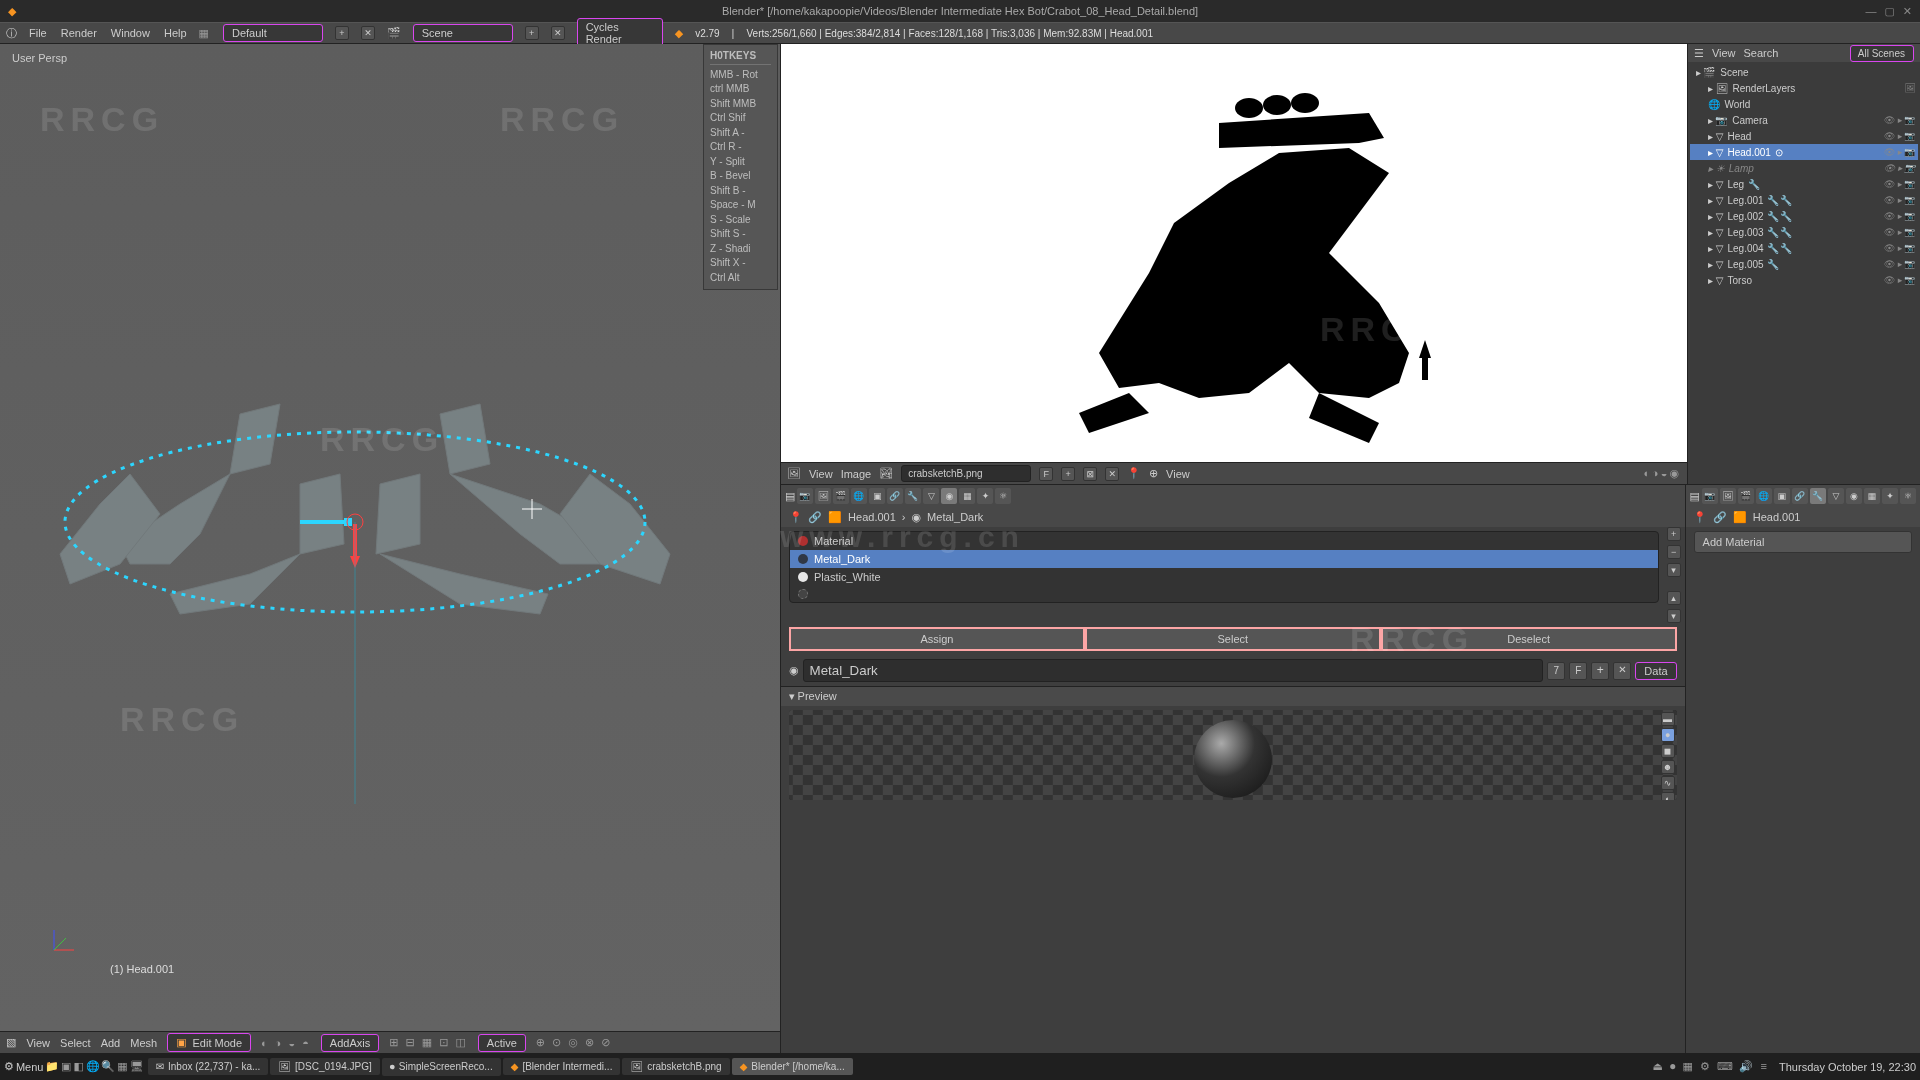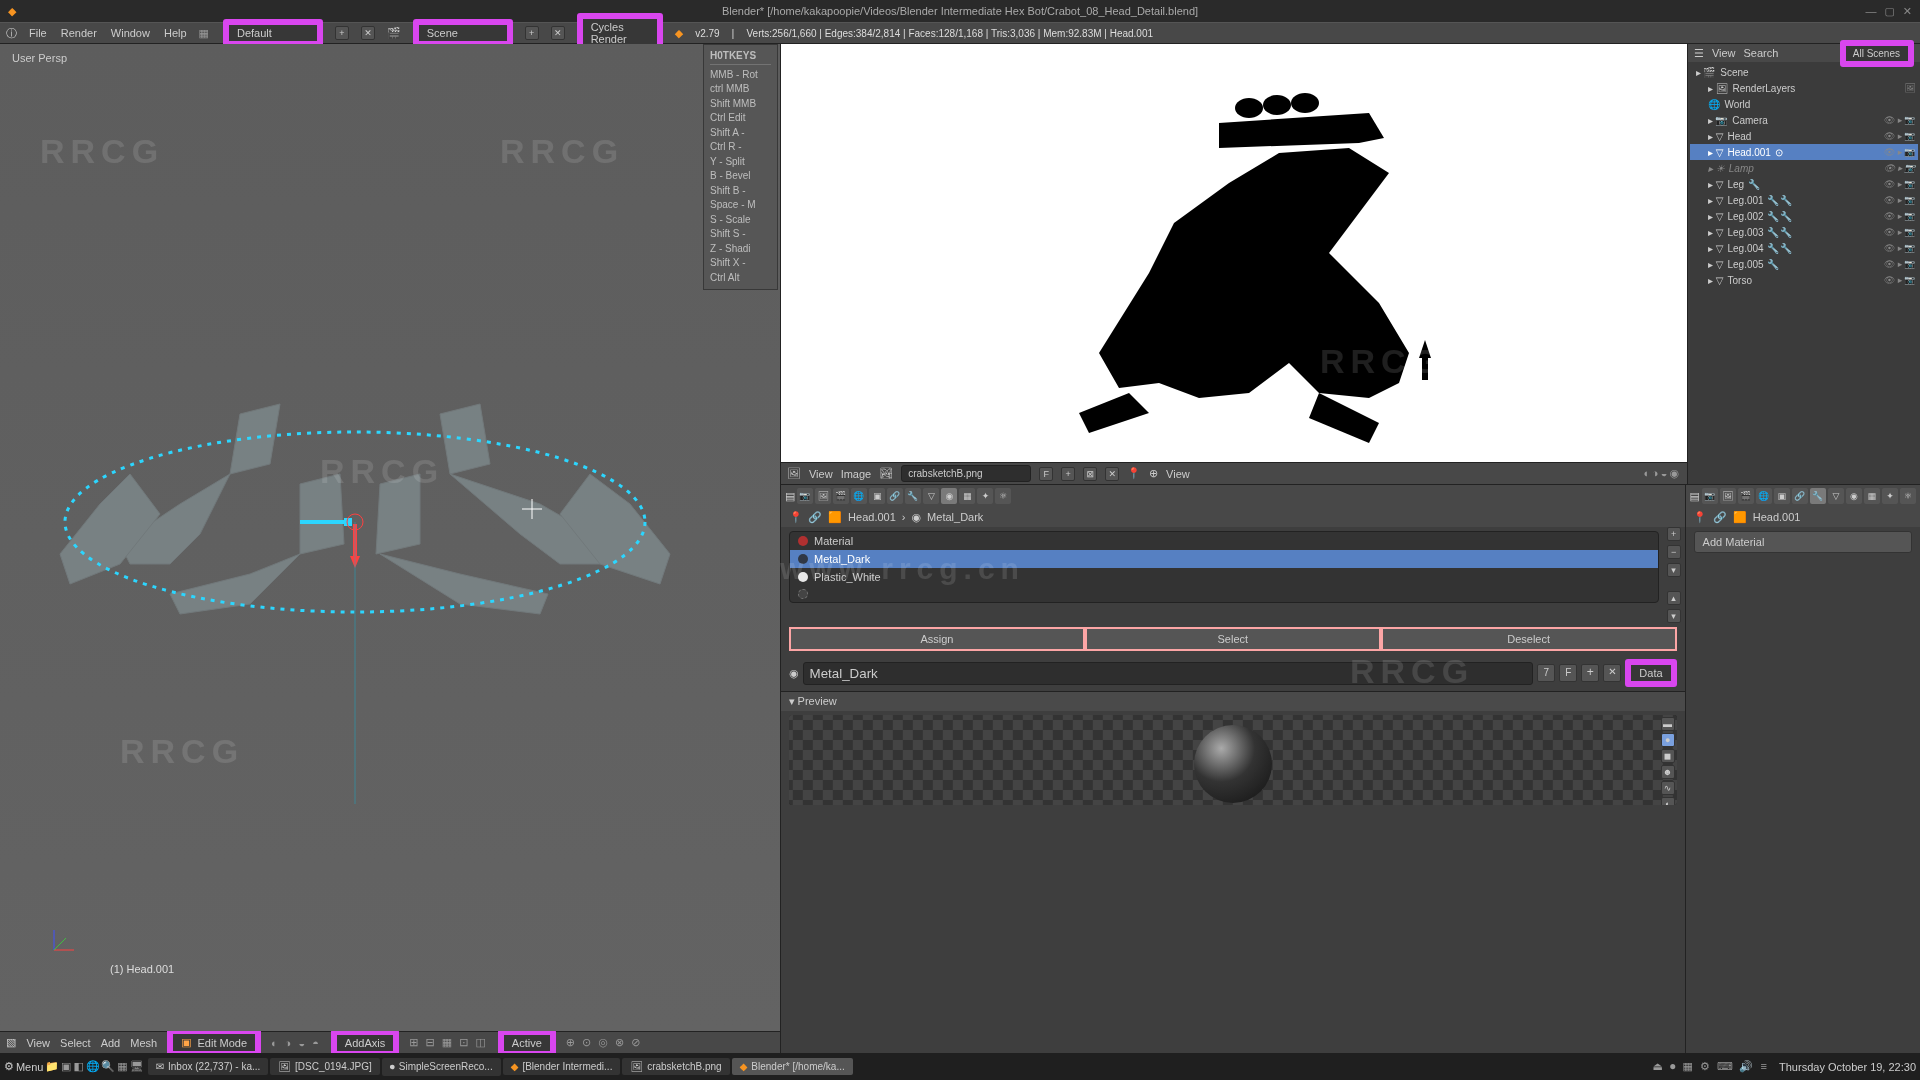--- a/index.html
+++ b/index.html
@@ -4,21 +4,21 @@
 <style>
 * { margin:0; padding:0; box-sizing:border-box; font-family:sans-serif; }
 body { width:1920px; height:1080px; background:#393939; color:#ccc; font-size:11px; overflow:hidden; position:relative; }
 .titlebar { height:22px; background:#2a2a2a; display:flex; align-items:center; justify-content:space-between; padding:0 8px; color:#aaa; font-size:11px; }
 .titlebar .center { position:absolute; left:50%; transform:translateX(-50%); }
 .winbtns { display:flex; gap:8px; color:#888; }
 .winbtns span { cursor:pointer; }
 .topbar { height:22px; background:#484848; display:flex; align-items:center; gap:12px; padding:0 6px; border-top:1px solid #555; border-bottom:1px solid #222; }
 .topbar .menu { display:flex; gap:14px; }
 .topbar .menu span { cursor:pointer; }
-.dropdown { background:#373737; border:6px solid #d946ef; padding:2px 8px; border-radius:3px; display:flex; align-items:center; gap:6px; }
+.dropdown { background:#373737; border:1px solid #d946ef; padding:2px 8px; border-radius:3px; display:flex; align-items:center; gap:6px; }
 .dropdown.layout { width:100px; }
 .dropdown.engine { width:86px; }
 .stats { color:#ddd; font-size:10px; display:flex; gap:2px; }
 .main { position:absolute; top:44px; left:0; right:0; bottom:27px; display:flex; }
 .viewport3d { flex:0 0 780px; position:relative; background:#5e5e5e; display:flex; flex-direction:column; }
 .vp-canvas { flex:1; position:relative; overflow:hidden; background:linear-gradient(#5d5d5d,#636363);}
 .persp { position:absolute; top:8px; left:12px; color:#ccc; font-size:11px; }
 .axis { position:absolute; bottom:75px; left:48px; width:32px; height:32px; }
 .objinfo { position:absolute; bottom:56px; left:110px; color:#ddd; font-size:11px; }
 .hotkeys-panel { position:absolute; top:0px; right:2px; width:75px; background:#555; padding:4px 6px; font-size:10px; color:#ccc; line-height:1.45; border:1px solid #333; opacity:.87; }
@@ -57,21 +57,21 @@
 .preview-box { margin:4px 8px 8px; height:90px; background:#222; border-radius:3px; position:relative; overflow:hidden;}
 .preview-checker { position:absolute; inset:0; background:repeating-conic-gradient(#333 0 25%, #444 0 50%) 50%/20px 20px;}
 .preview-sphere { position:absolute; left:50%; top:54%; transform:translate(-50%,-50%); width:78px; height:78px; border-radius:50%; background:radial-gradient(circle at 35% 30%, #aaa, #333 45%, #111);}
 .modbtn { margin:4px 8px; background:#555; border:1px solid #333; padding:4px 8px; border-radius:3px; text-align:left;}
 .taskbar { position:absolute; bottom:0; left:0; right:0; height:27px; background:#1f1f1f; display:flex; align-items:center; gap:2px; padding:0 4px; color:#ccc; font-size:11px;}
 .tb-item { background:#333; padding:3px 8px; border-radius:2px; display:flex; align-items:center; gap:4px; max-width:160px; overflow:hidden; white-space:nowrap; font-size:10px;}
 .tb-item.active { background:#555;}
 .tb-right { margin-left:auto; display:flex; align-items:center; gap:10px;}
 .icongrid { color:#999; letter-spacing:2px; }
 .smallinput { background:#2e2e2e; border:1px solid #222; color:#ccc; padding:2px 6px; border-radius:3px; font-size:10px;}
-.wm { position:absolute; color:rgba(255,255,255,.12); font-size:34px; font-weight:bold; font-family:Arial; letter-spacing:6px; user-select:none; pointer-events:none;margin-top:32px; }
+.wm { position:absolute; color:rgba(255,255,255,.12); font-size:34px; font-weight:bold; font-family:Arial; letter-spacing:6px; user-select:none; pointer-events:none; }
 svg { display:block;}
 .smallbtn { width:14px; height:14px; background:#555; border:1px solid #333; border-radius:2px; display:inline-flex; align-items:center;justify-content:center; font-size:9px;}
 .plusminus-col { float:right; display:flex; flex-direction:column; gap:4px; padding-right:4px;}
 .listwrap { display:flex; }
 .mat-list-col { flex:1;}
 .orange { color:#f79421; }
 </style>
 </head>
 <body>
 
@@ -168,21 +168,21 @@
             <line x1="6" y1="26" x2="18" y2="14" stroke="#40c040"></line>
           </svg>
       </div>
       <span class="objinfo">(1) Head.001</span>
 
       <div class="hotkeys-panel">
         <div class="hotkeys-title">H0TKEYS</div>
         <div>MMB - Rot</div>
         <div>ctrl MMB</div>
         <div>Shift MMB</div>
-        <div>Ctrl Edit</div>
+        <div>Ctrl Shif</div>
         <div>Shift A -</div>
         <div>Ctrl R -</div>
         <div>Y - Split</div>
         <div>B - Bevel</div>
         <div>Shift B -</div>
         <div>Space - M</div>
         <div>S - Scale</div>
         <div>Shift S -</div>
         <div>Z - Shadi</div>
         <div>Shift X -</div>

